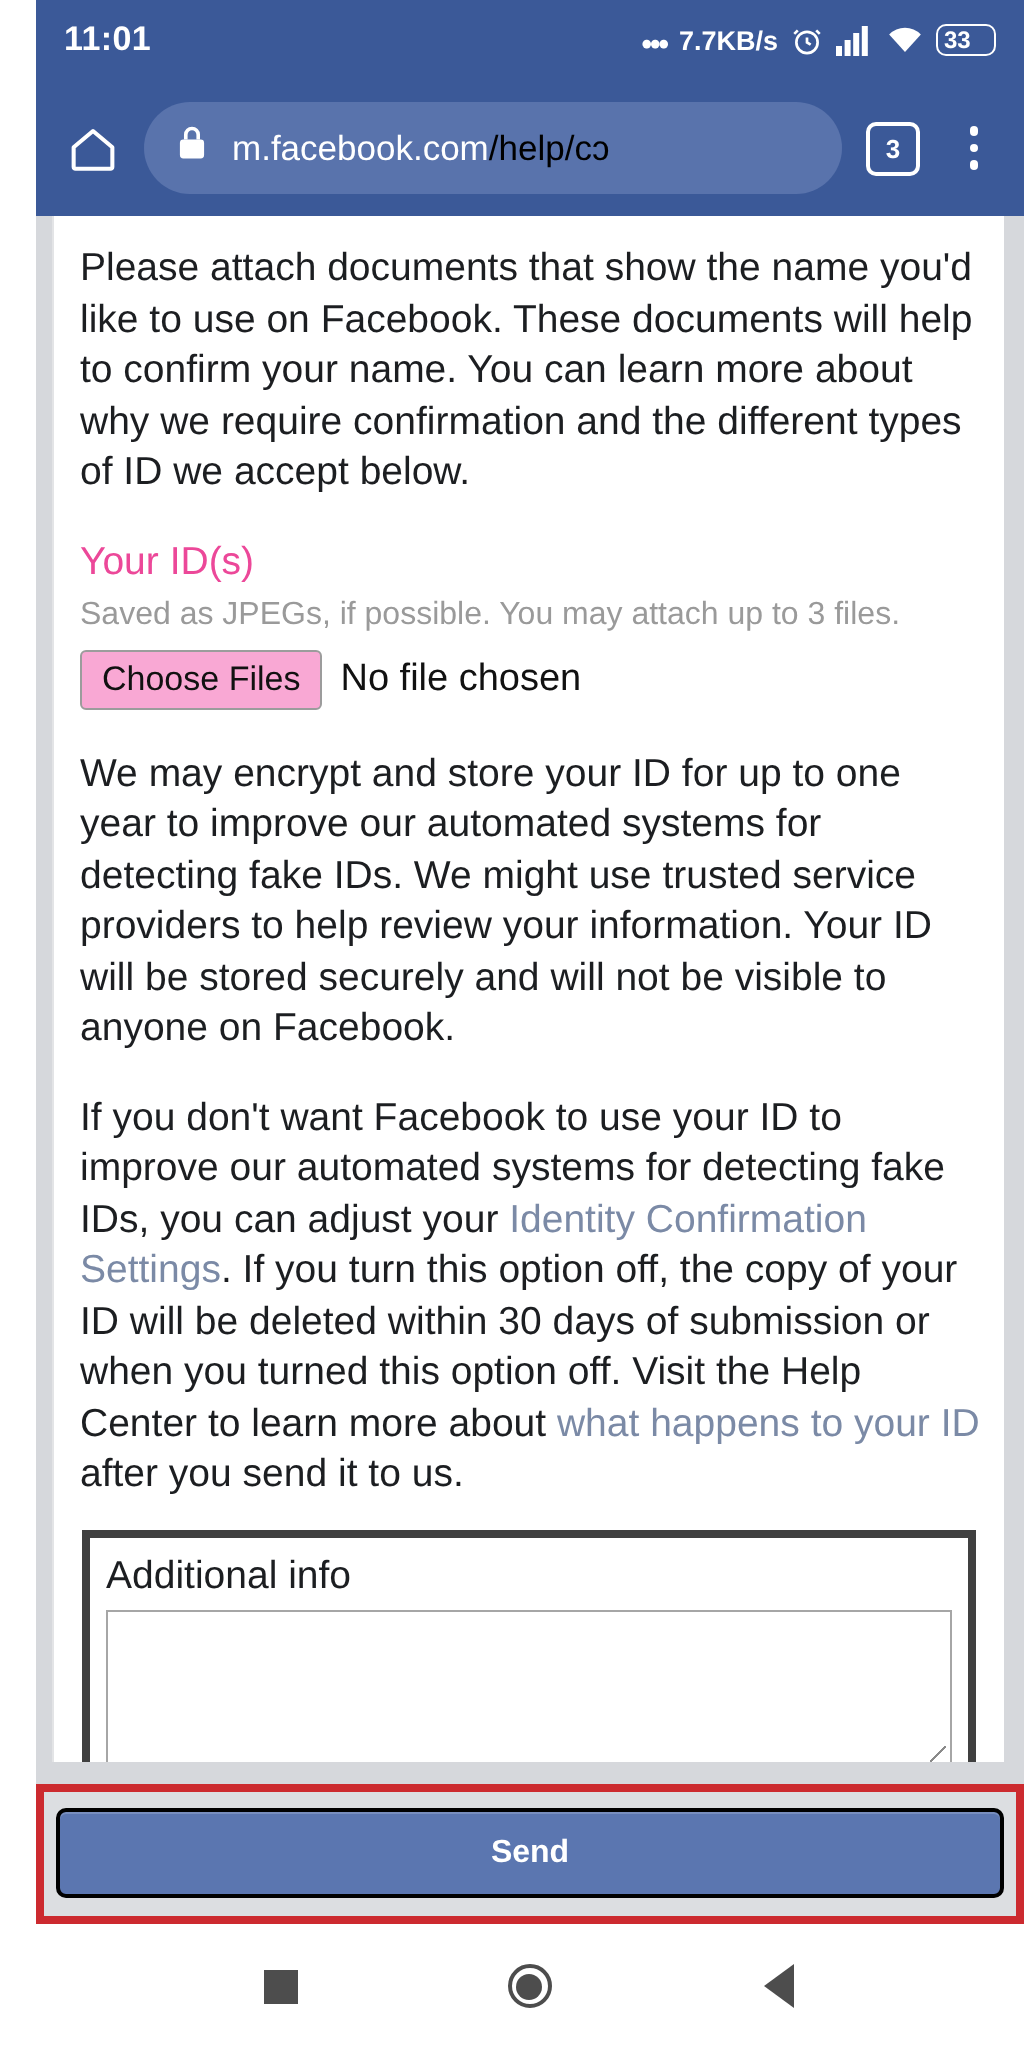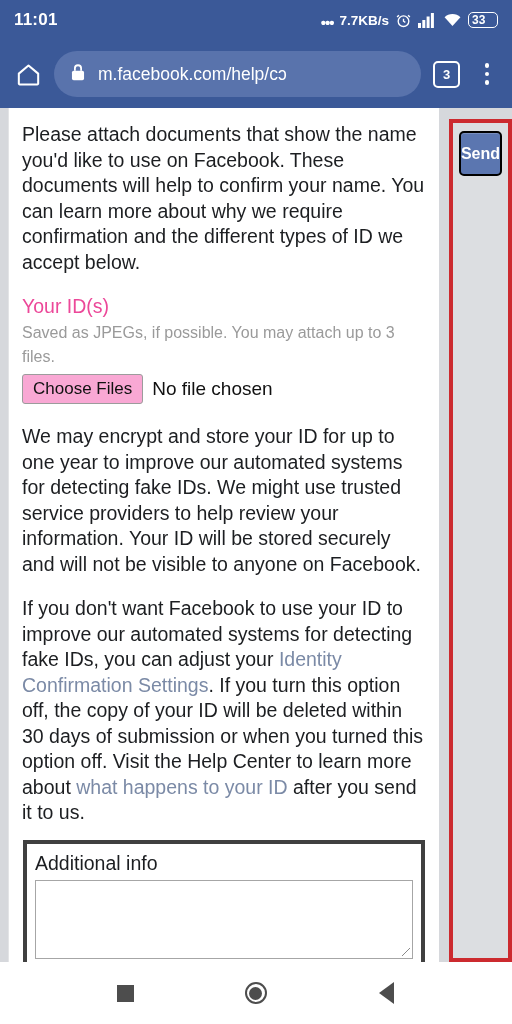--- a/index.html
+++ b/index.html
@@ -2,21 +2,21 @@
 <html><head>
 <meta charset="utf-8">
 <style>
   * { margin:0; padding:0; box-sizing:border-box; }
   html,body{
     width:512px; height:1024px;
     font-family:"Liberation Sans", sans-serif;
     background:#ffffff;
     overflow:hidden;
   }
-  #screen{ width:512px; height:1024px; position:relative; display:flex; flex-direction:column; }
+  #screen{ width:512px; height:1024px; position:relative; display:flex; flex-direction:column;padding-left:18px; }
 
   
   .statusbar{
     height:40px; background:#3b5998; flex:0 0 40px;
     display:flex; align-items:center; justify-content:space-between;
     padding:0 14px; color:#ffffff;
   }
   .sb-clock{ font-size:17px; font-weight:bold; letter-spacing:.2px; }
   .sb-right{ display:flex; align-items:center; gap:6px; }
   .sb-dots{ letter-spacing:-1px; font-size:15px; font-weight:bold; line-height:1; position:relative; top:2px;}
@@ -33,34 +33,34 @@
     height:68px; flex:0 0 68px; background:#3b5998;
     display:flex; align-items:center; padding:0 10px; gap:8px;
   }
   .home-btn{ width:36px; height:36px; display:flex; align-items:center; justify-content:center; }
   .omnibox{
     flex:1; height:46px; background:#5973ac; border-radius:23px;
     display:flex; align-items:center; padding:0 16px; gap:12px; overflow:hidden;
   }
   .url{ font-size:17.5px; white-space:nowrap; overflow:hidden; }
   .url .host{ color:#ffffff; }
-  .url .path{ color:#ffffff; }
+  .url .path{ color:#000000; }
   .tabcount{
     width:27px; height:27px; border:2.2px solid #ffffff; border-radius:5px;
     display:flex; align-items:center; justify-content:center;
     color:#ffffff; font-size:13px; font-weight:bold; flex:0 0 auto; margin:0 4px;
   }
   .kebab{ width:30px; display:flex; flex-direction:column; align-items:center; gap:4px; flex:0 0 auto;}
   .kebab i{ width:4.5px; height:4.5px; border-radius:50%; background:#ffffff; display:block; }
 
   
   .viewport{
     flex:1 1 auto; background:#d6d8dc;
     position:relative; overflow:hidden;
-    display:flex; flex-direction:row;
+    display:flex; flex-direction:column;
   }
   .page{
     background:#ffffff; margin:0 10px 0 8px; flex:1 1 auto;
     padding:14px 12px 0 13px; overflow:hidden;
     border-left:1px solid #e3e4e6;
   }
   .para{
     font-size:19.5px; line-height:25.5px; color:#1c1e21;
     margin-bottom:19px;
   }

